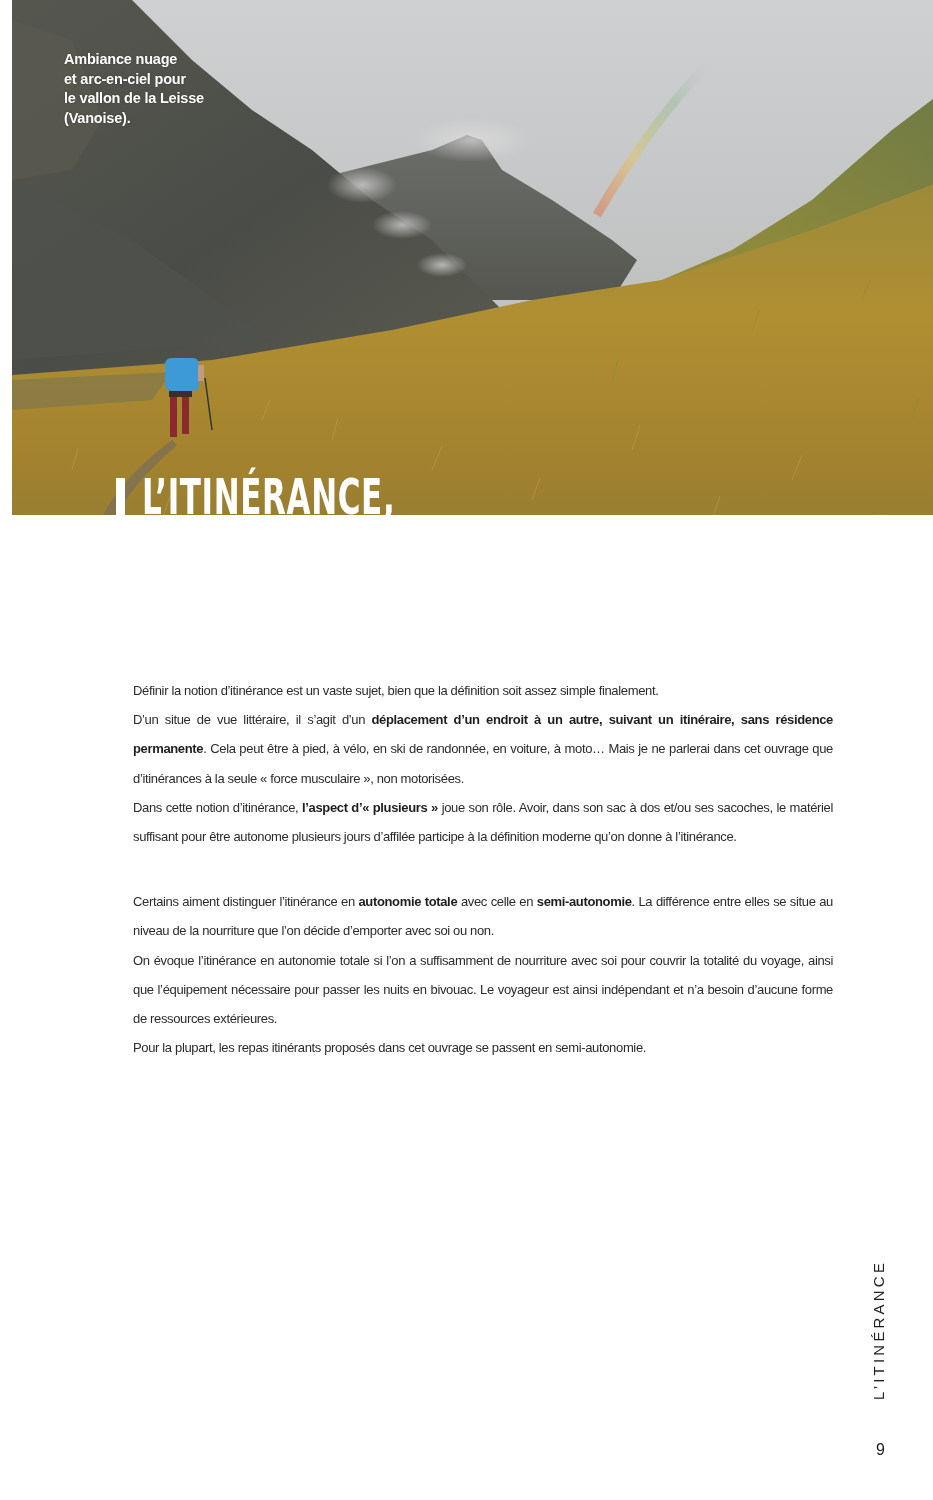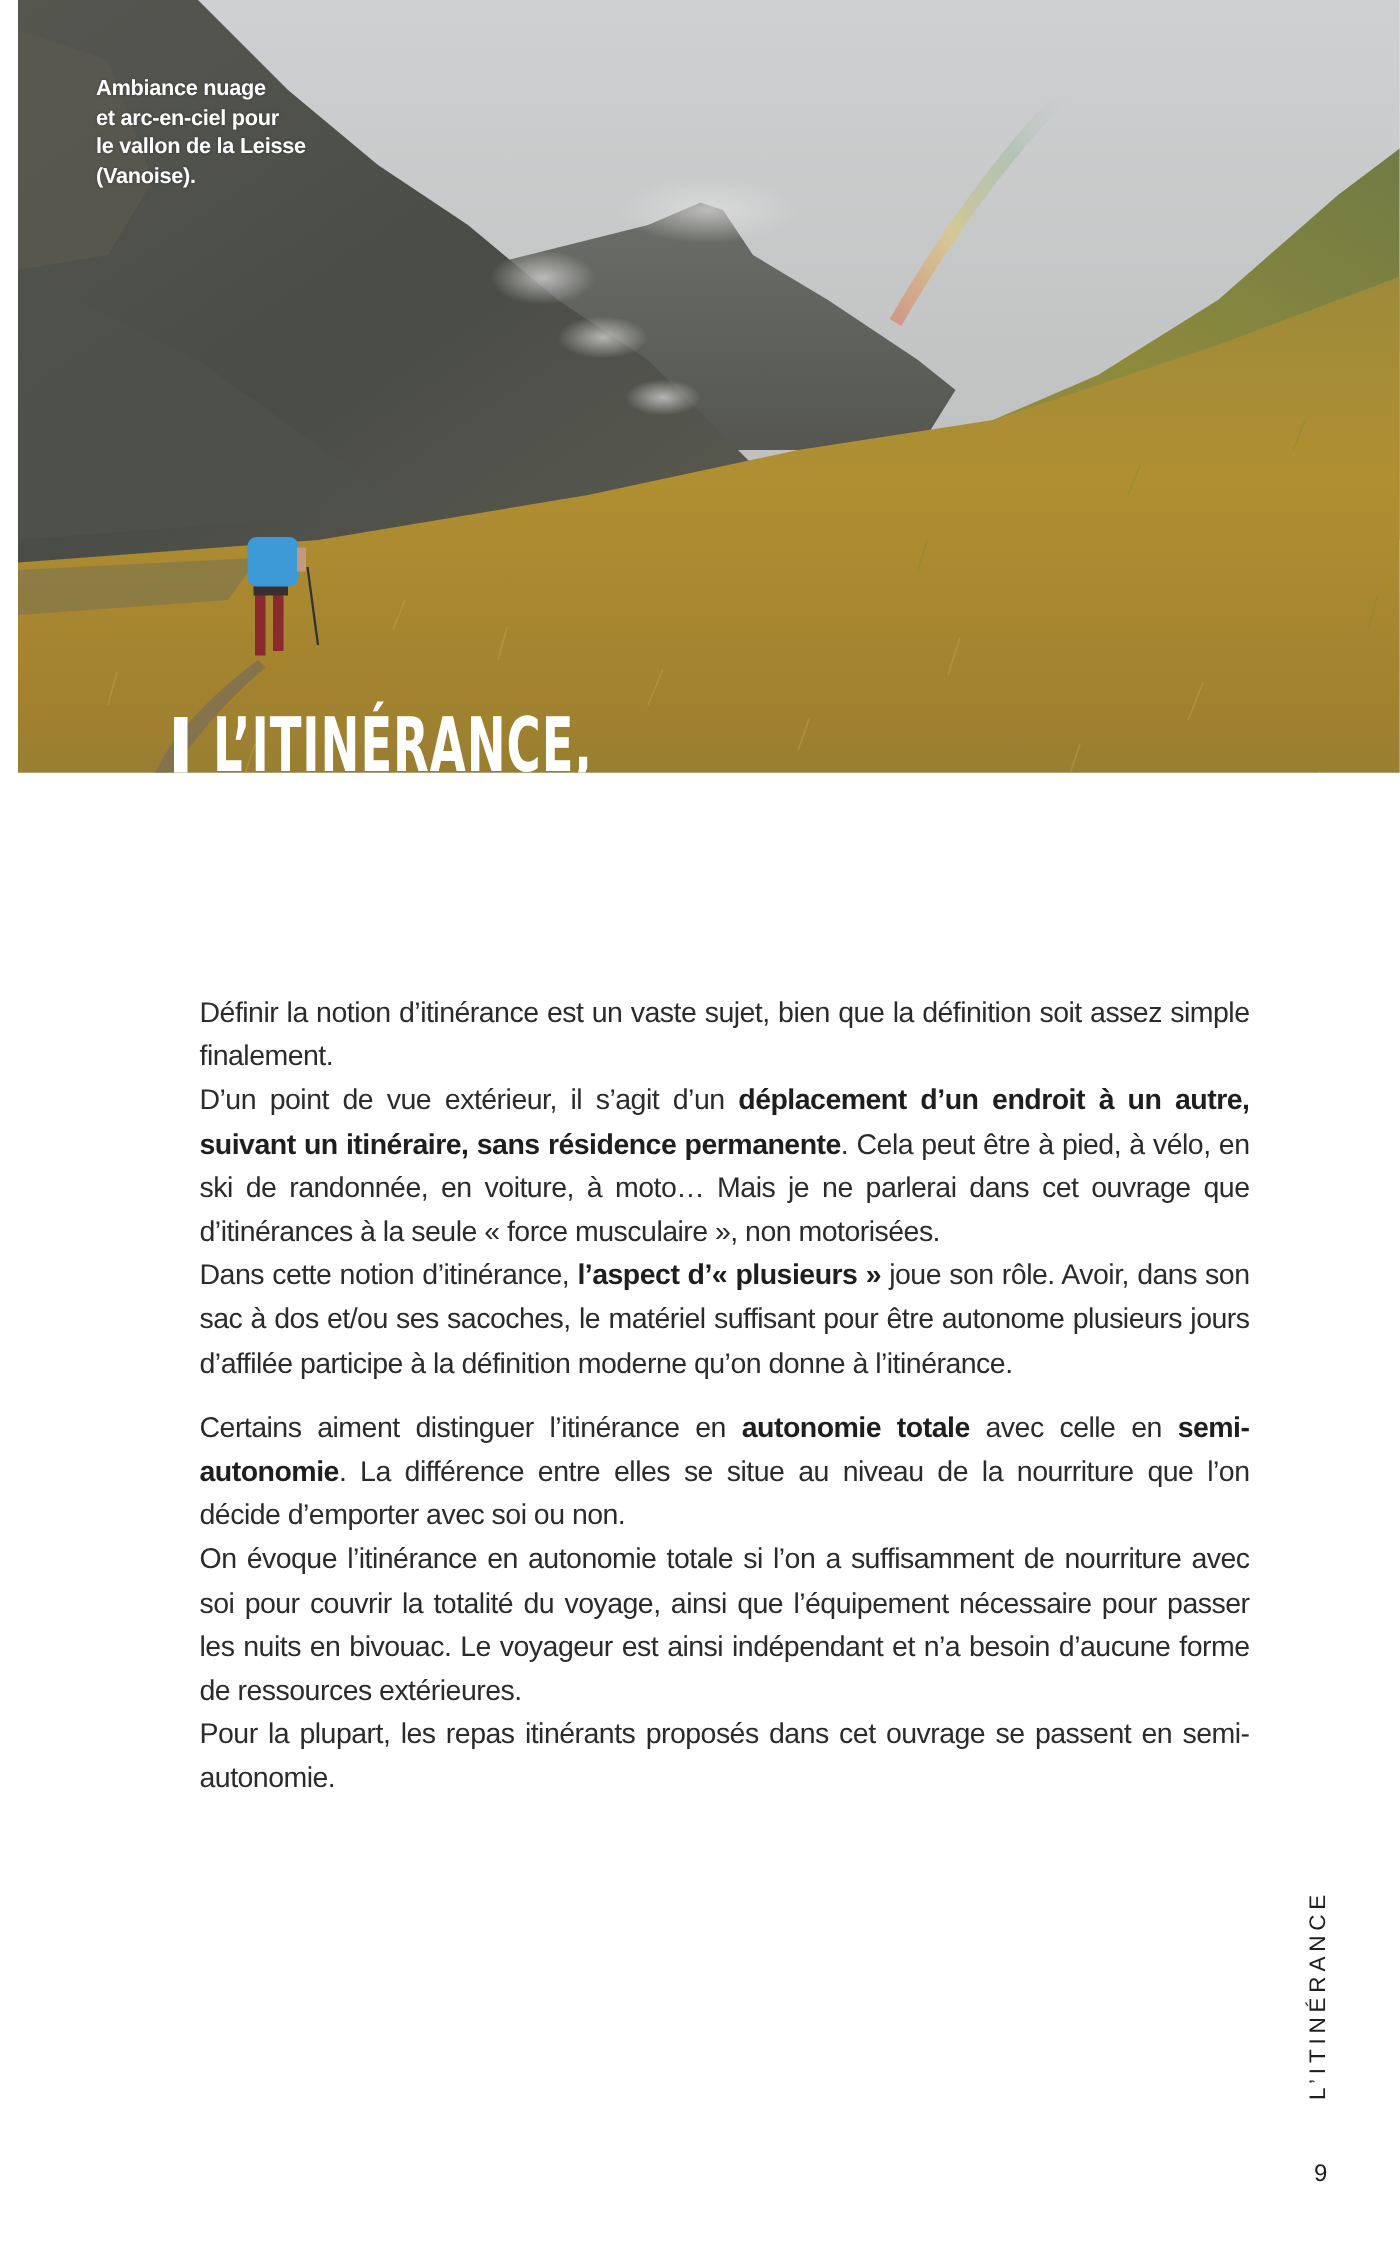--- a/index.html
+++ b/index.html
@@ -26,27 +26,27 @@
   .title {
     position: absolute; left: 130px; top: 470px; margin: 0;
     color: #ffffff; font-family: "DejaVu Sans", sans-serif; font-weight: bold;
     font-size: 50px; line-height: 55px; letter-spacing: 1px;
     transform: scaleX(0.62); transform-origin: left top; white-space: nowrap;
     text-transform: uppercase;
   }
   .title span { display: block; }
   
   .body-text {
-    position: absolute; left: 133px; top: 661px; width: 700px;
+    position: absolute; left: 133px; top: 676px; width: 700px;
     color: #2b2b2b; font-family: "Liberation Sans", sans-serif;
-    font-size: 19px; line-height: 29.2px; letter-spacing: -0.35px;
+    font-size: 13px; line-height: 29.2px; letter-spacing: -0.35px;
     text-align: justify;
   }
   .body-text p { margin: 0; }
-  .body-text p.gap { margin-top: 14px; }
+  .body-text p.gap { margin-top: 36px; }
   .body-text b { font-weight: bold; color: #1e1e1e; }
   
   .running-head {
     position: absolute; left: 870px; top: 1400px;
     transform: rotate(-90deg); transform-origin: left top;
     font-size: 15px; letter-spacing: 3.2px; color: #1e1e1e; white-space: nowrap;
   }
   .folio {
     position: absolute; left: 876px; top: 1441px; font-size: 16px; color: #1e1e1e;
   }
@@ -152,21 +152,21 @@
 
   <div class="title-bar"></div>
   <h1 class="title">
     <span>L’itinérance,</span>
     <span>c’est quoi au juste ?</span>
   </h1>
 </div>
 
 <div class="body-text">
   <p><span>Définir la notion d’itinérance est un vaste sujet, bien que la définition soit assez simple finalement.</span></p>
-  <p><span>D’un point de vue extérieur, il s’agit d’un </span><b>déplacement d’un endroit à un autre, suivant un itinéraire, sans résidence permanente</b><span>. Cela peut être à pied, à vélo, en ski de randonnée, en voiture, à moto… Mais je ne parlerai dans cet ouvrage que d’itinérances à la seule « force musculaire », non motorisées.</span></p>
+  <p><span>D’un situe de vue littéraire, il s’agit d’un </span><b>déplacement d’un endroit à un autre, suivant un itinéraire, sans résidence permanente</b><span>. Cela peut être à pied, à vélo, en ski de randonnée, en voiture, à moto… Mais je ne parlerai dans cet ouvrage que d’itinérances à la seule « force musculaire », non motorisées.</span></p>
   <p><span>Dans cette notion d’itinérance, </span><b>l’aspect d’« plusieurs »</b><span> joue son rôle. Avoir, dans son sac à dos et/ou ses sacoches, le matériel suffisant pour être autonome plusieurs jours d’affilée participe à la définition moderne qu’on donne à l’itinérance.</span></p>
   <p class="gap"><span>Certains aiment distinguer l’itinérance en </span><b>autonomie totale</b><span> avec celle en </span><b>semi-autonomie</b><span>. La différence entre elles se situe au niveau de la nour­riture que l’on décide d’emporter avec soi ou non.</span></p>
   <p><span>On évoque l’itinérance en autonomie totale si l’on a suffisamment de nourriture avec soi pour couvrir la totalité du voyage, ainsi que l’équipe­ment nécessaire pour passer les nuits en bivouac. Le voyageur est ainsi indépendant et n’a besoin d’aucune forme de ressources extérieures.</span></p>
   <p><span>Pour la plupart, les repas itinérants proposés dans cet ouvrage se passent en semi-autonomie.</span></p>
 </div>
 
 <div class="running-head">L’ITINÉRANCE</div>
 <div class="folio">9</div>
 
 </body></html>

